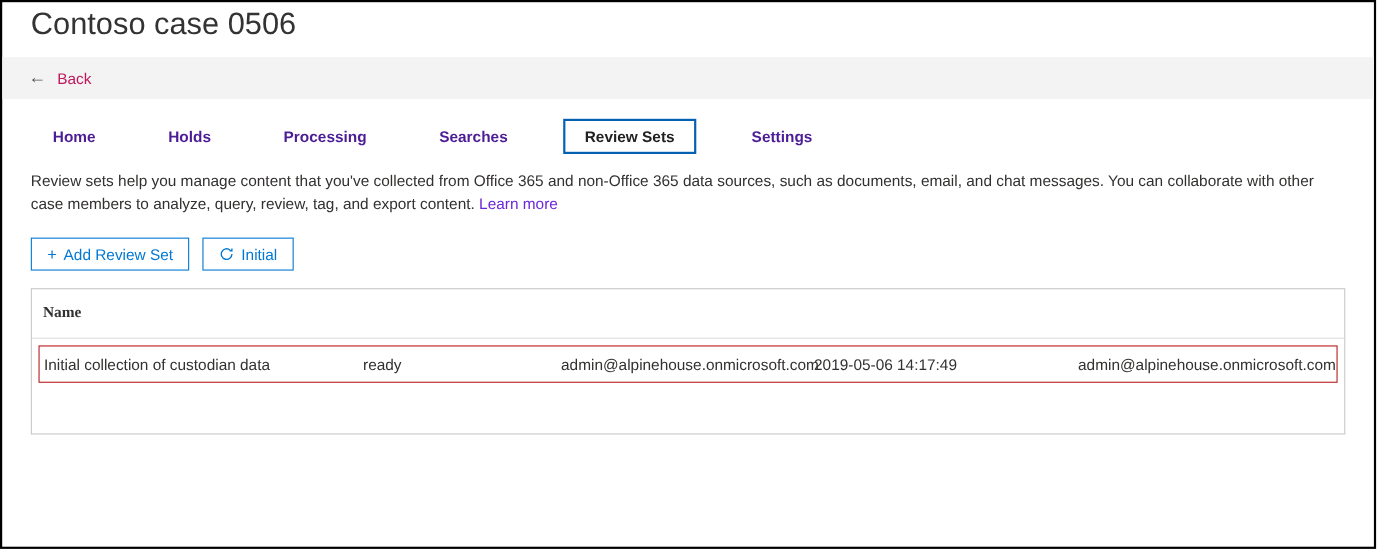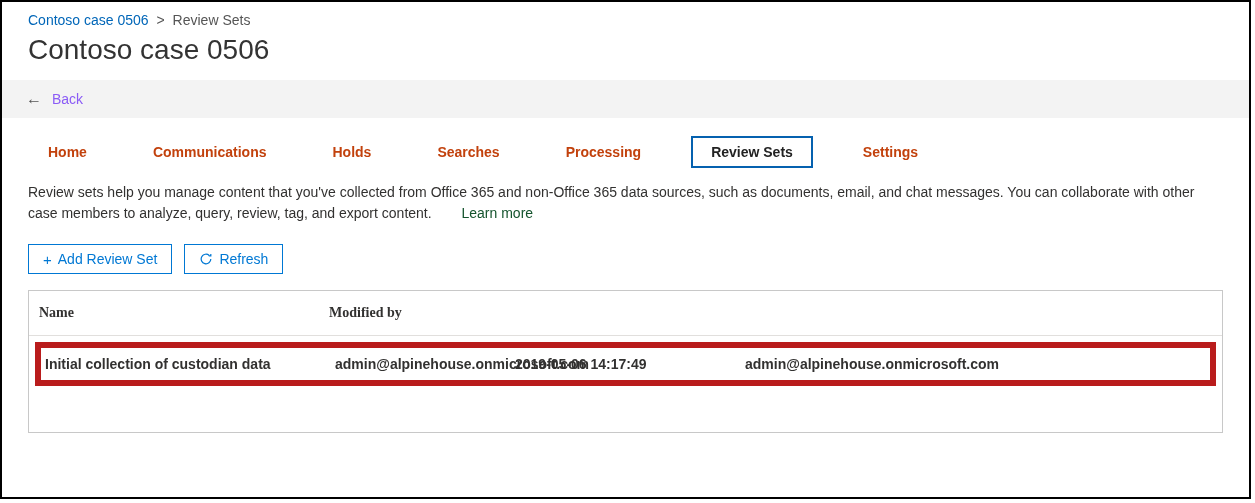--- a/index.html
+++ b/index.html
@@ -32,46 +32,46 @@
     padding: 4px 26px 14px 26px;
   }
   .backbar {
     background: #f3f3f3;
     padding: 10px 24px;
     display: flex;
     align-items: center;
     gap: 10px;
   }
   .backbar .arrow { font-size: 16px; color: #555; }
-  .backbar .label { color: #8b5cf6; }
+  .backbar .label { color: #be185d; }
   .tabs {
     display: flex;
     padding: 18px 26px 10px 30px;
     gap: 0;
   }
   .tab {
     font-size: 14px;
     font-weight: 600;
-    color: #c2410c;
+    color: #4c1d95;
     padding: 6px 14px;
     border: 2px solid transparent;
     cursor: pointer;
     margin-right: 34px;
   }
   .tab.active {
     border: 2px solid #0561af;
     color: #222;
     padding: 6px 18px;
   }
   .desc {
     padding: 4px 26px 6px 26px;
     color: #323130;
     line-height: 1.5;
   }
-  .desc a { color: #14532d; text-decoration: none; margin-left: 26px; }
+  .desc a { color: #6d28d9; text-decoration: none; }
   .toolbar {
     display: flex;
     gap: 12px;
     padding: 14px 26px 16px 26px;
   }
   .btn {
     border: 1px solid #0078d4;
     color: #0078d4;
     background: #fff;
     padding: 6px 14px;
@@ -96,81 +96,74 @@
   .thead {
     padding: 14px 10px;
     font-weight: 600;
     font-size: 14px;
     border-bottom: 1px solid #e1dfdd;
     font-family: Liberation Serif, serif;
   }
   .trow {
     margin: 6px;
     padding: 8px 4px;
-    border: 6px solid #b91c1c;
+    border: 1px solid #b91c1c;
     font-size: 14px;
-    font-weight: bold;
   }
   .tbody-spacer { height: 40px; }
 </style>
 </head>
 <body>
 
 <div class="frame">
 
-  <div class="breadcrumb">
-    <a href="#">Contoso case 0506</a>
-    <span class="sep">&gt;</span>
-    <span class="current">Review Sets</span>
-  </div>
 
   <div class="page-title">Contoso case 0506</div>
 
   <div class="backbar">
     <span class="arrow">←</span>
     <span class="label">Back</span>
   </div>
 
   <div class="tabs">
     <div class="tab">Home</div>
-    <div class="tab">Communications</div>
     <div class="tab">Holds</div>
+    <div class="tab">Processing</div>
     <div class="tab">Searches</div>
-    <div class="tab">Processing</div>
     <div class="tab active">Review Sets</div>
     <div class="tab">Settings</div>
   </div>
 
   <div class="desc">
     <span>Review sets help you manage content that you've collected from Office 365 and non-Office 365 data sources, such as documents, email, and chat messages. You can collaborate with other case members to analyze, query, review, tag, and export content. </span><a href="#">Learn more</a>
   </div>
 
   <div class="toolbar">
     <button class="btn">
       <span class="plus">+</span>
       <span>Add Review Set</span>
     </button>
     <button class="btn">
       <span class="refresh-icon">
         <svg width="14" height="14" viewBox="0 0 16 16" fill="none" stroke="#0078d4" stroke-width="1.4">
           <path d="M13.5 8a5.5 5.5 0 1 1-1.8-4.07"></path>
           <path d="M13.5 2.2 V4.5 H11.2"></path>
         </svg>
       </span>
-      <span>Refresh</span>
+      <span>Initial</span>
     </button>
   </div>
 
   <div class="table-wrap">
     <div class="thead">
       <div>Name</div>
-      <div>Modified by</div>
     </div>
     <div class="trow">
       <div>Initial collection of custodian data</div>
+      <div>ready</div>
       <div>admin@alpinehouse.onmicrosoft.com</div>
       <div>2019-05-06 14:17:49</div>
       <div>admin@alpinehouse.onmicrosoft.com</div>
     </div>
     <div class="tbody-spacer"></div>
   </div>
 
 </div>
 
 </body></html>

